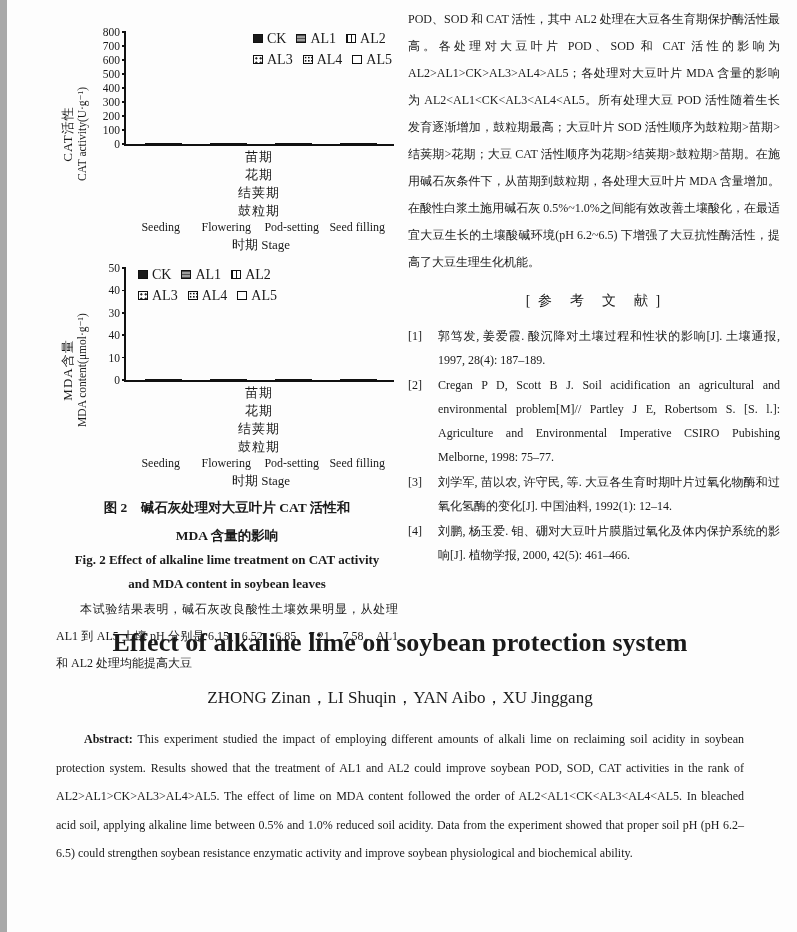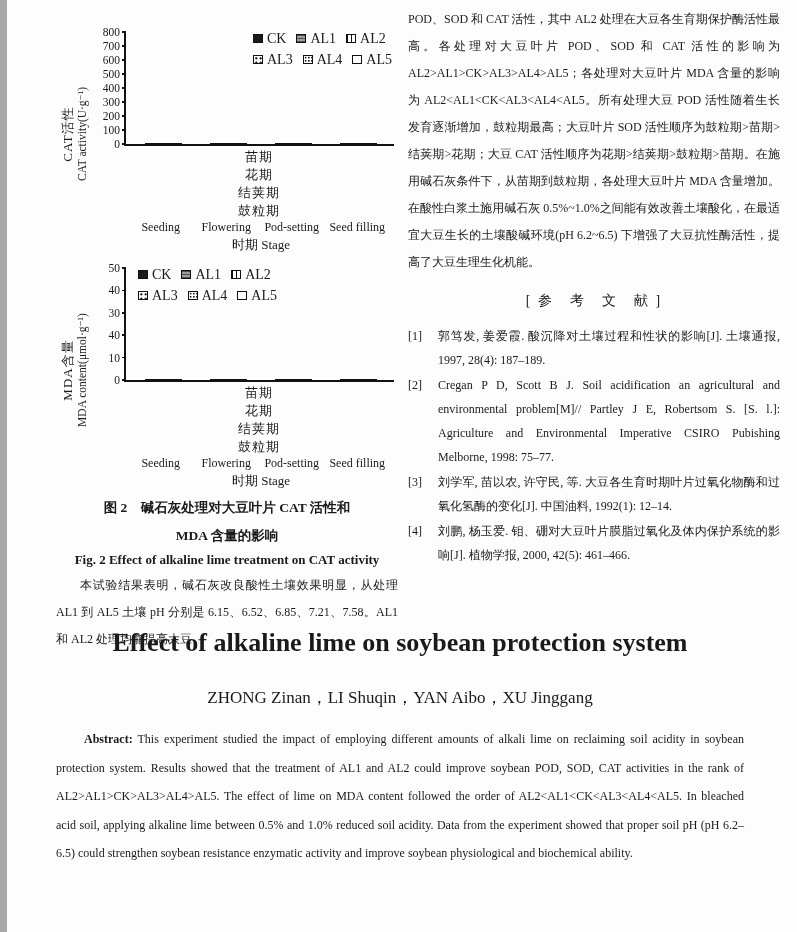--- a/index.html
+++ b/index.html
@@ -318,20 +318,21 @@
             <span>Pod-setting</span>
             <span>Seed filling</span>
           </div>
         <div class="xtitle">时期 Stage</div>
       </div>
     </div>
 
     <div class="cap cap-cn">图 2　碱石灰处理对大豆叶片 CAT 活性和</div>
     <div class="cap cap-cn">MDA 含量的影响</div>
     <div class="cap cap-en">Fig. 2   Effect of alkaline lime treatment on CAT activity</div>
+    <div class="cap cap-en">and MDA content in soybean leaves</div>
 
     <div class="body-par indent">本试验结果表明，碱石灰改良酸性土壤效果明显，从处理 AL1 到 AL5 土壤 pH 分别是 6.15、6.52、6.85、7.21、7.58。AL1 和 AL2 处理均能提高大豆</div>
   </div>
 
   <div id="col-right">
     <div class="body-par">POD、SOD 和 CAT 活性，其中 AL2 处理在大豆各生育期保护酶活性最高。各处理对大豆叶片 POD、SOD 和 CAT 活性的影响为 AL2&gt;AL1&gt;CK&gt;AL3&gt;AL4&gt;AL5；各处理对大豆叶片 MDA 含量的影响为 AL2&lt;AL1&lt;CK&lt;AL3&lt;AL4&lt;AL5。所有处理大豆 POD 活性随着生长发育逐渐增加，鼓粒期最高；大豆叶片 SOD 活性顺序为鼓粒期&gt;苗期&gt;结荚期&gt;花期；大豆 CAT 活性顺序为花期&gt;结荚期&gt;鼓粒期&gt;苗期。在施用碱石灰条件下，从苗期到鼓粒期，各处理大豆叶片 MDA 含量增加。在酸性白浆土施用碱石灰 0.5%~1.0%之间能有效改善土壤酸化，在最适宜大豆生长的土壤酸碱环境(pH 6.2~6.5) 下增强了大豆抗性酶活性，提高了大豆生理生化机能。</div>
     <div class="refs-head">[ 参　考　文　献 ]</div>
     <div id="refs-list">
         <div class="ref">
           <span class="ref-num">[1]</span>

